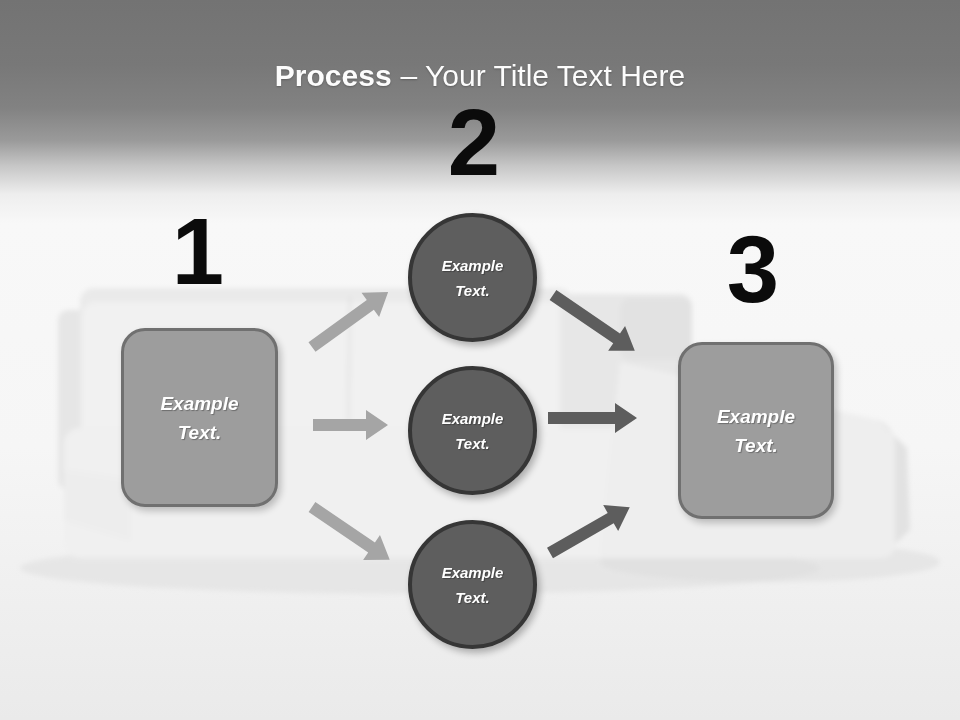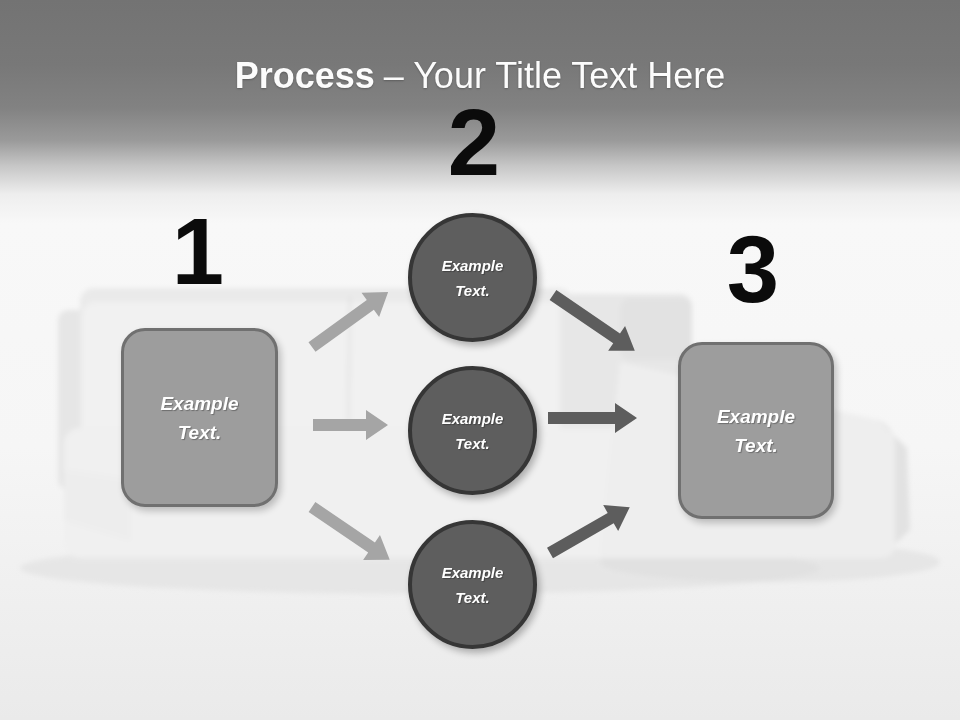--- a/index.html
+++ b/index.html
@@ -6,21 +6,21 @@
   .slide{
     position:relative;width:960px;height:720px;overflow:hidden;
     font-family:"Liberation Sans",sans-serif;
     background:linear-gradient(180deg,
       #737373 0%, #787878 9%, #828282 15%, #9a9a9a 19.5%,
       #c6c6c6 23%, #eeeeee 27%, #f8f8f8 31%, #f6f6f6 62%, #eaeaea 100%);
   }
   
   .title{
     position:absolute;top:54px;left:0;width:100%;height:44px;line-height:44px;
-    text-align:center;font-size:36px;color:var(--title-color,#fcfcfc);
+    text-align:center;font-size:30px;color:var(--title-color,#fcfcfc);
     text-shadow:0 1px 2px rgba(0,0,0,0.25);
   }
   .title .bold{font-weight:700;}
   .title .regular{font-weight:400;margin-left:9px;}
   
   .step-number{
     position:absolute;width:110px;text-align:center;
     font-size:94px;line-height:80px;font-weight:700;
     color:var(--number-color,#0b0b0b);
   }

